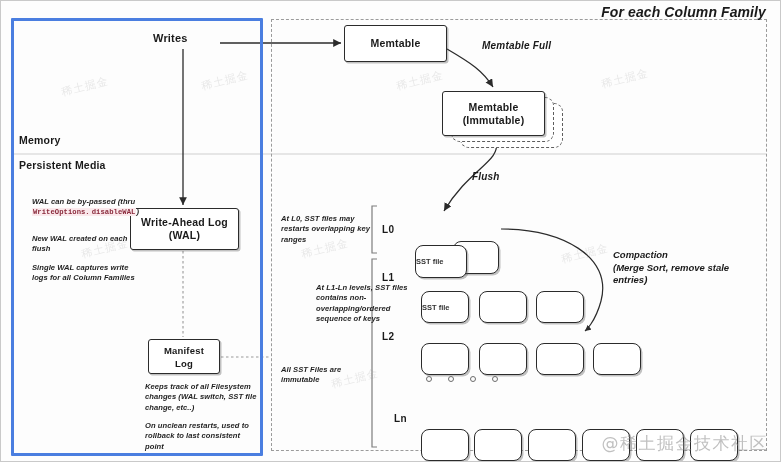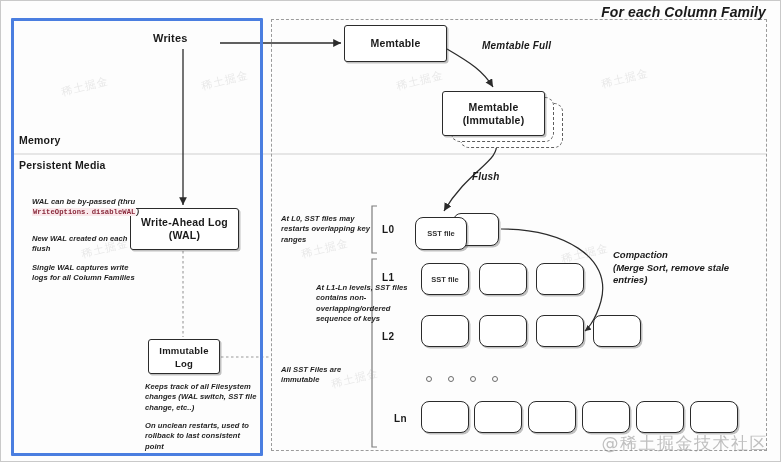--- a/index.html
+++ b/index.html
@@ -104,24 +104,25 @@
   }
   .plainbox {
     position: absolute;
     background: #ffffff;
     border: 1.4px solid #2b2b2b;
     border-radius: 8px;
     box-sizing: border-box;
     box-shadow: 1.5px 1.5px 0 rgba(80,80,80,.35);
     display: flex;
     align-items: center;
-    justify-content: center;
+    justify-content: flex-start;
     font-size: 7.5px;
     font-weight: bold;
     color: #333;
+    margin-top: 28px;
   }
 
   .box-memtable   { left: 343px; top: 24px;  width: 103px; height: 37px; }
   .box-immutable  { left: 441px; top: 90px;  width: 103px; height: 45px; }
   .ghost-1        { left: 450px; top: 96px;  width: 103px; height: 45px; }
   .ghost-2        { left: 459px; top: 102px; width: 103px; height: 45px; }
   .box-wal        { left: 129px; top: 207px; width: 109px; height: 42px; }
   .box-manifest   { left: 147px; top: 338px; width: 72px;  height: 35px; }
 
   
@@ -294,21 +295,21 @@
 
   <div class="nbox box-wal">
     <div>
       <div>Write-Ahead Log</div>
       <div>(WAL)</div>
     </div>
   </div>
 
   <div class="nbox box-manifest" style="font-size:9.5px;">
     <div>
-      <div>Immutable</div>
+      <div>Manifest</div>
       <div>Log</div>
     </div>
   </div>
 
   <div class="note note-wal1"><span>WAL can be by-passed (thru </span><code>WriteOptions.</code><code>disableWAL</code><span>)</span></div>
 
   <div class="note note-wal2">New WAL created on each flush</div>
   <div class="note note-wal3">Single WAL captures write logs for all Column Families</div>
 
   <div class="note note-man1">Keeps track of all Filesystem changes (WAL switch, SST file change, etc..)</div>

